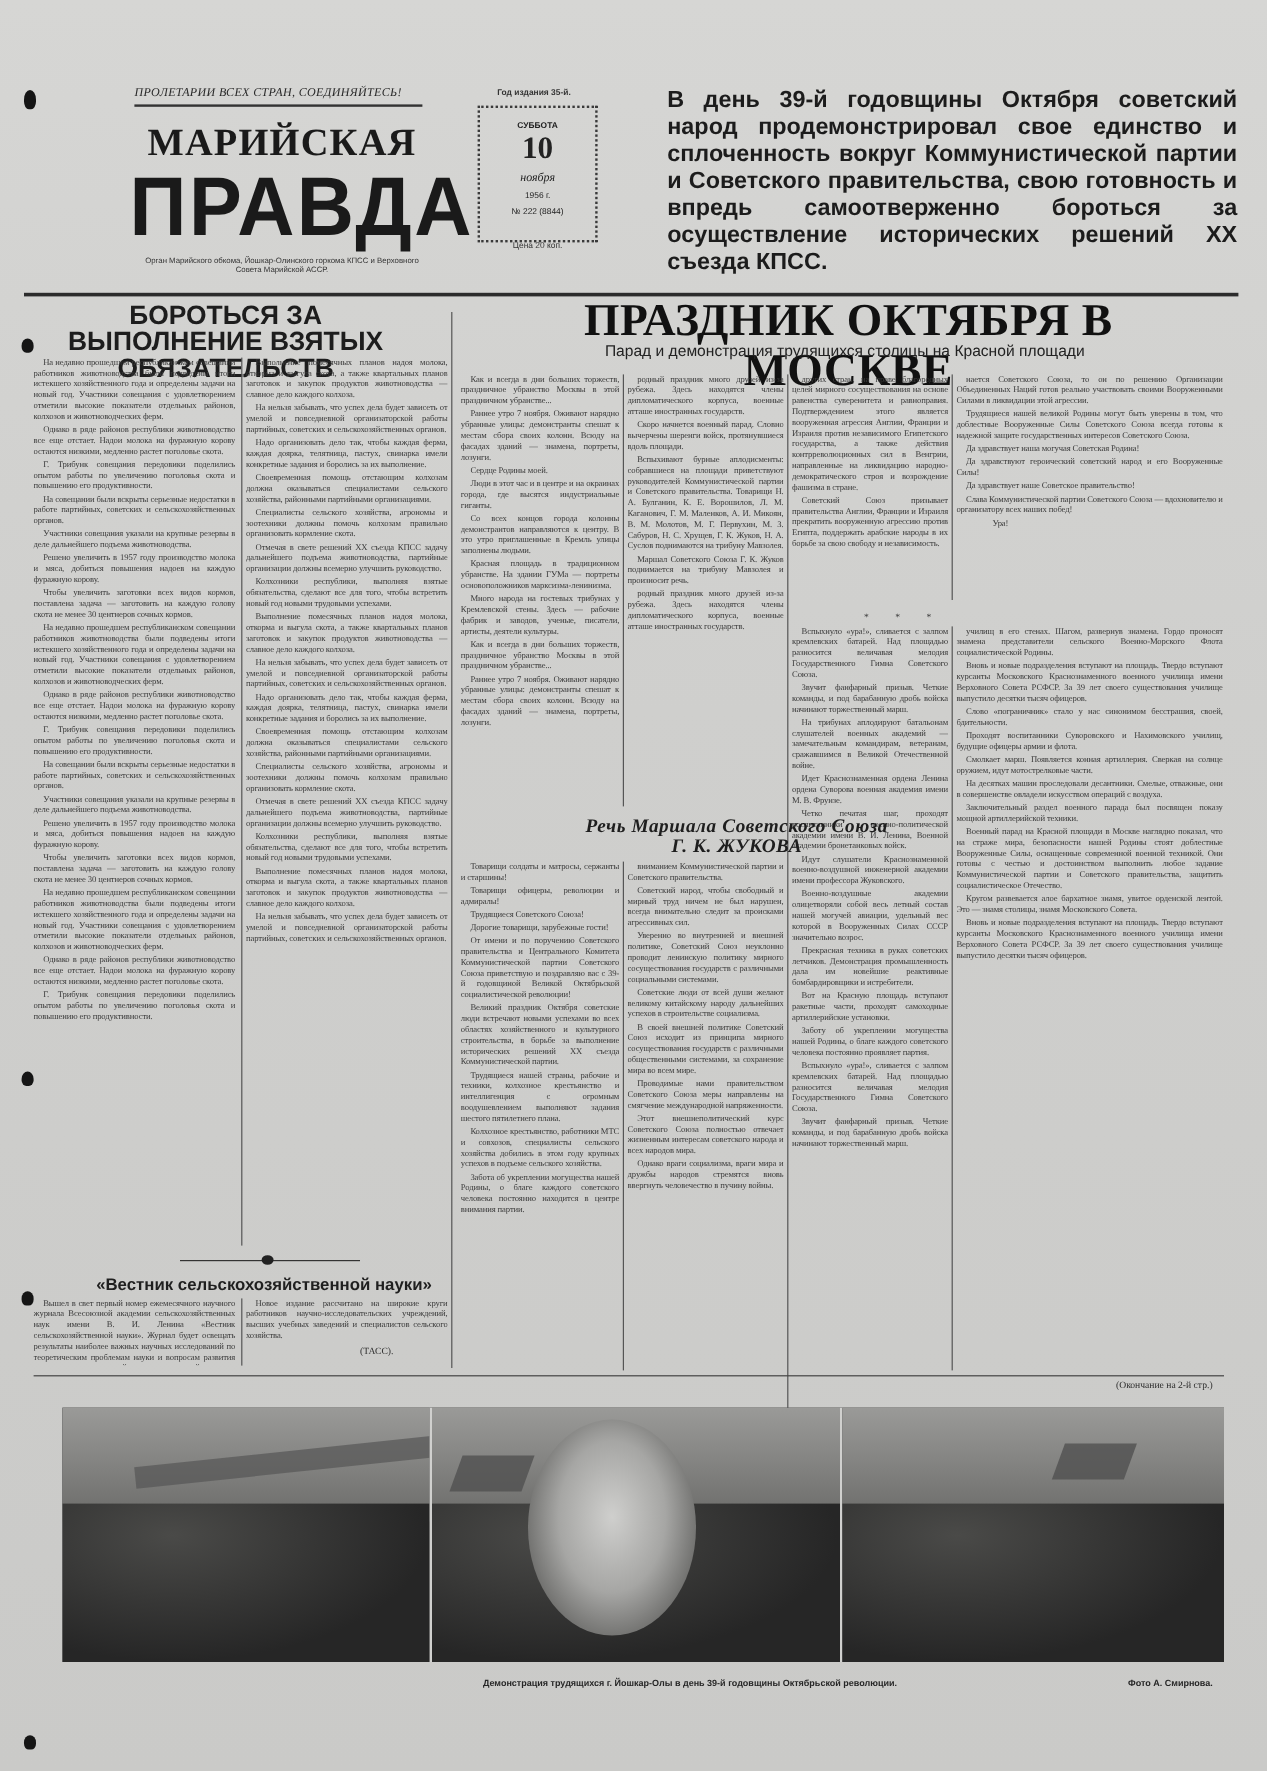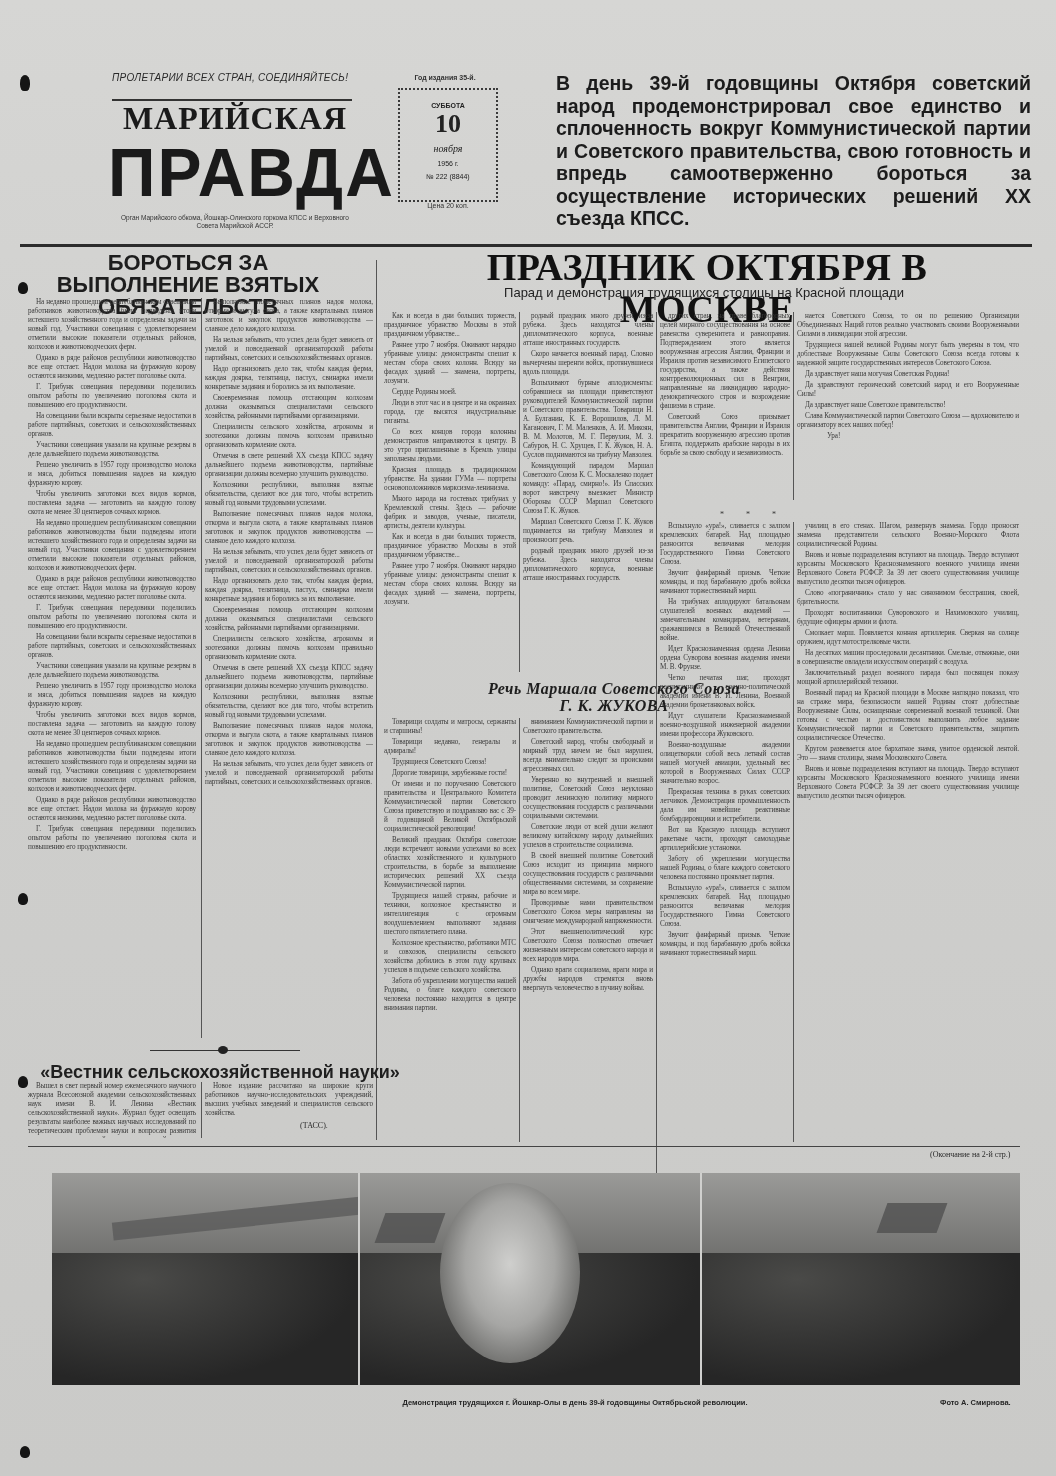--- a/index.html
+++ b/index.html
@@ -1,19 +1,19 @@
 <!DOCTYPE html>
 <html><head>
 <meta charset="utf-8">
 <style>
   html,body{margin:0;padding:0;}
   body{width:1056px;height:1476px;background:#d2d2d0;position:relative;overflow:hidden;font-family:"Liberation Serif",serif;color:#1c1c1c;}
   .page{position:absolute;left:0;top:0;width:1056px;height:1476px;background:linear-gradient(180deg,#d6d6d4 0%,#cfcfcd 40%,#cacac8 100%);}
   .abs{position:absolute;}
-  .slogan{left:112px;top:72px;width:240px;font-family:Liberation Sans, sans-serif;font-style:italic;font-size:10px;letter-spacing:.3px;color:#2a2a2a;border-bottom:2px solid #333;padding-bottom:16px;}
+  .slogan{left:112px;top:72px;width:240px;font-family:Liberation Serif, serif;font-style:italic;font-size:10px;letter-spacing:.3px;color:#2a2a2a;border-bottom:2px solid #333;padding-bottom:4px;}
   .mast1{left:110px;top:100px;width:250px;font-family:"Liberation Serif",serif;font-weight:bold;font-size:32px;letter-spacing:1px;color:#1a1a1a;text-align:center;}
   .mast2{left:108px;top:140px;width:255px;font-family:"Liberation Sans",sans-serif;font-weight:900;font-size:66px;line-height:64px;letter-spacing:2px;color:#1a1a1a;text-align:center;transform:scaleY(1.05);}
   .organ{left:110px;top:214px;width:250px;font-family:"Liberation Sans",sans-serif;font-size:6.5px;text-align:center;line-height:8px;color:#333;}
   .datebox-year{left:400px;top:74px;width:90px;text-align:center;font-family:"Liberation Sans",sans-serif;font-size:7px;font-weight:bold;color:#333;}
   .datebox{left:398px;top:88px;width:96px;height:110px;border:2px dotted #3a3a3a;text-align:center;font-family:"Liberation Sans",sans-serif;color:#222;}
   .datebox .dow{font-size:7px;margin-top:12px;font-weight:bold;}
   .datebox .day{font-family:"Liberation Serif",serif;font-weight:bold;font-size:26px;line-height:30px;}
   .datebox .mon{font-family:"Liberation Serif",serif;font-style:italic;font-size:10px;margin-top:4px;}
   .datebox .yr{font-size:7px;margin-top:6px;}
   .datebox .num{font-size:7px;margin-top:6px;}
@@ -22,21 +22,21 @@
   .rule-top{left:20px;top:244px;width:1012px;height:3px;background:#2c2c2c;}
   .h-left{left:28px;top:252px;width:320px;font-family:"Liberation Sans",sans-serif;font-weight:bold;font-size:22px;line-height:22px;text-align:center;color:#1d1d1d;}
   .h-main{left:422px;top:246px;width:570px;font-family:"Liberation Serif",serif;font-weight:bold;font-size:38px;line-height:42px;text-align:center;color:#111;letter-spacing:.5px;}
   .h-sub{left:424px;top:285px;width:560px;font-family:"Liberation Sans",sans-serif;font-size:13px;text-align:center;color:#222;}
   .col{position:absolute;font-size:7.2px;line-height:9px;text-align:justify;color:#2e2e2e;overflow:hidden;}
   .col p{margin:0 0 2px 0;text-indent:8px;}
   .col .blur{color:#3a3a3a;letter-spacing:-.1px;filter:blur(.35px);}
   .vrule{position:absolute;width:1px;background:#555;}
   .hrule{position:absolute;height:1px;background:#444;}
   .zhukov{left:424px;top:680px;width:380px;text-align:center;font-family:"Liberation Serif",serif;font-style:italic;font-weight:bold;font-size:16px;line-height:17px;color:#1e1e1e;letter-spacing:.5px;}
-  .vestnik{left:40px;top:1062px;width:360px;text-align:center;font-family:"Liberation Sans",sans-serif;font-weight:bold;font-size:18px;color:#1f1f1f;}
+  .vestnik{left:40px;top:1062px;width:360px;text-align:center;font-family:"Liberation Sans",sans-serif;font-weight:bold;font-size:14px;color:#1f1f1f;}
   .orn{left:150px;top:1050px;width:150px;height:1px;background:#333;}
   .orn-dot{left:218px;top:1046px;width:10px;height:8px;border-radius:50%;background:#222;}
   .tass{left:300px;top:1121px;font-size:8px;color:#2a2a2a;}
   .cont{left:890px;top:1150px;font-size:8px;color:#2a2a2a;padding-left:40px;}
   .stars{left:720px;top:510px;font-size:8px;color:#333;letter-spacing:10px;}
   .photo{left:52px;top:1173px;width:968px;height:212px;background:#3c3c3c;overflow:hidden;}
   .photo .panel{position:absolute;top:0;height:212px;}
   .photo .sky{position:absolute;left:0;top:0;width:100%;height:95px;background:linear-gradient(180deg,#9a9a98,#6b6b69);}
   .photo .crowd{position:absolute;left:0;top:80px;width:100%;height:132px;background:radial-gradient(ellipse at 30% 20%,#4a4a48 0,#262626 70%);}
   .photo .divider{position:absolute;top:0;width:2px;height:212px;background:#d0d0ce;}
@@ -142,21 +142,20 @@
     <p class="blur">Красная площадь в традиционном убранстве. На здании ГУМа — портреты основоположников марксизма-ленинизма.</p>
     <p class="blur">Много народа на гостевых трибунах у Кремлевской стены. Здесь — рабочие фабрик и заводов, ученые, писатели, артисты, деятели культуры.</p>
     <p class="blur">Как и всегда в дни больших торжеств, праздничное убранство Москвы в этой праздничном убранстве...</p>
     <p class="blur">Раннее утро 7 ноября. Оживают нарядно убранные улицы: демонстранты спешат к местам сбора своих колонн. Всюду на фасадах зданий — знамена, портреты, лозунги.</p>
   </div>
   <div class="vrule" style="left:519px;top:312px;height:360px;"></div>
   <div class="col" style="left:523px;top:312px;width:130px;height:360px;">
     <p class="blur">родный праздник много друзей из-за рубежа. Здесь находятся члены дипломатического корпуса, военные атташе иностранных государств.</p>
     <p class="blur">Скоро начнется военный парад. Словно вычерчены шеренги войск, протянувшиеся вдоль площади.</p>
     <p class="blur">Вспыхивают бурные аплодисменты: собравшиеся на площади приветствуют руководителей Коммунистической партии и Советского правительства. Товарищи Н. А. Булганин, К. Е. Ворошилов, Л. М. Каганович, Г. М. Маленков, А. И. Микоян, В. М. Молотов, М. Г. Первухин, М. З. Сабуров, Н. С. Хрущев, Г. К. Жуков, Н. А. Суслов поднимаются на трибуну Мавзолея.</p>
-    <p class="blur">Командующий парадом Маршал Советского Союза К. С. Москаленко подает команду: «Парад, смирно!». Из Спасских ворот навстречу выезжает Министр Обороны СССР Маршал Советского Союза Г. К. Жуков.</p>
     <p class="blur">Маршал Советского Союза Г. К. Жуков поднимается на трибуну Мавзолея и произносит речь.</p>
     <p class="blur">родный праздник много друзей из-за рубежа. Здесь находятся члены дипломатического корпуса, военные атташе иностранных государств.</p>
   </div>
   <div class="vrule" style="left:656px;top:312px;height:880px;"></div>
   <div class="col" style="left:660px;top:312px;width:130px;height:188px;">
     <p class="blur">других стран, на праве благородных целей мирного сосуществования на основе равенства суверенитета и равноправия. Подтверждением этого является вооруженная агрессия Англии, Франции и Израиля против независимого Египетского государства, а также действия контрреволюционных сил в Венгрии, направленные на ликвидацию народно-демократического строя и возрождение фашизма в стране.</p>
     <p class="blur">Советский Союз призывает правительства Англии, Франции и Израиля прекратить вооруженную агрессию против Египта, поддержать арабские народы в их борьбе за свою свободу и независимость.</p>
   </div>
   <div class="vrule" style="left:793px;top:312px;height:188px;"></div>
   <div class="col" style="left:797px;top:312px;width:222px;height:188px;">
@@ -199,21 +198,21 @@
     <p class="blur">Вновь и новые подразделения вступают на площадь. Твердо вступают курсанты Московского Краснознаменного военного училища имени Верховного Совета РСФСР. За 39 лет своего существования училище выпустило десятки тысяч офицеров.</p>
   </div>
   <div class="abs cont">(Окончание на 2-й стр.)</div>
 
   <div class="abs zhukov">
     <div>Речь Маршала Советского Союза</div>
     <div>Г. К. ЖУКОВА</div>
   </div>
   <div class="col" style="left:384px;top:718px;width:132px;height:424px;">
     <p class="blur">Товарищи солдаты и матросы, сержанты и старшины!</p>
-    <p class="blur">Товарищи недавно, генералы и адмиралы!</p>
+    <p class="blur">Товарищи офицеры, революции и адмиралы!</p>
     <p class="blur">Трудящиеся Советского Союза!</p>
     <p class="blur">Дорогие товарищи, зарубежные гости!</p>
     <p class="blur">От имени и по поручению Советского правительства и Центрального Комитета Коммунистической партии Советского Союза приветствую и поздравляю вас с 39-й годовщиной Великой Октябрьской социалистической революции!</p>
     <p class="blur">Великий праздник Октября советские люди встречают новыми успехами во всех областях хозяйственного и культурного строительства, в борьбе за выполнение исторических решений XX съезда Коммунистической партии.</p>
     <p class="blur">Трудящиеся нашей страны, рабочие и техники, колхозное крестьянство и интеллигенция с огромным воодушевлением выполняют задания шестого пятилетнего плана.</p>
     <p class="blur">Колхозное крестьянство, работники МТС и совхозов, специалисты сельского хозяйства добились в этом году крупных успехов в подъеме сельского хозяйства.</p>
     <p class="blur">Забота об укреплении могущества нашей Родины, о благе каждого советского человека постоянно находится в центре внимания партии.</p>
   </div>
   <div class="vrule" style="left:519px;top:718px;height:424px;"></div>
   <div class="col" style="left:523px;top:718px;width:130px;height:424px;">

